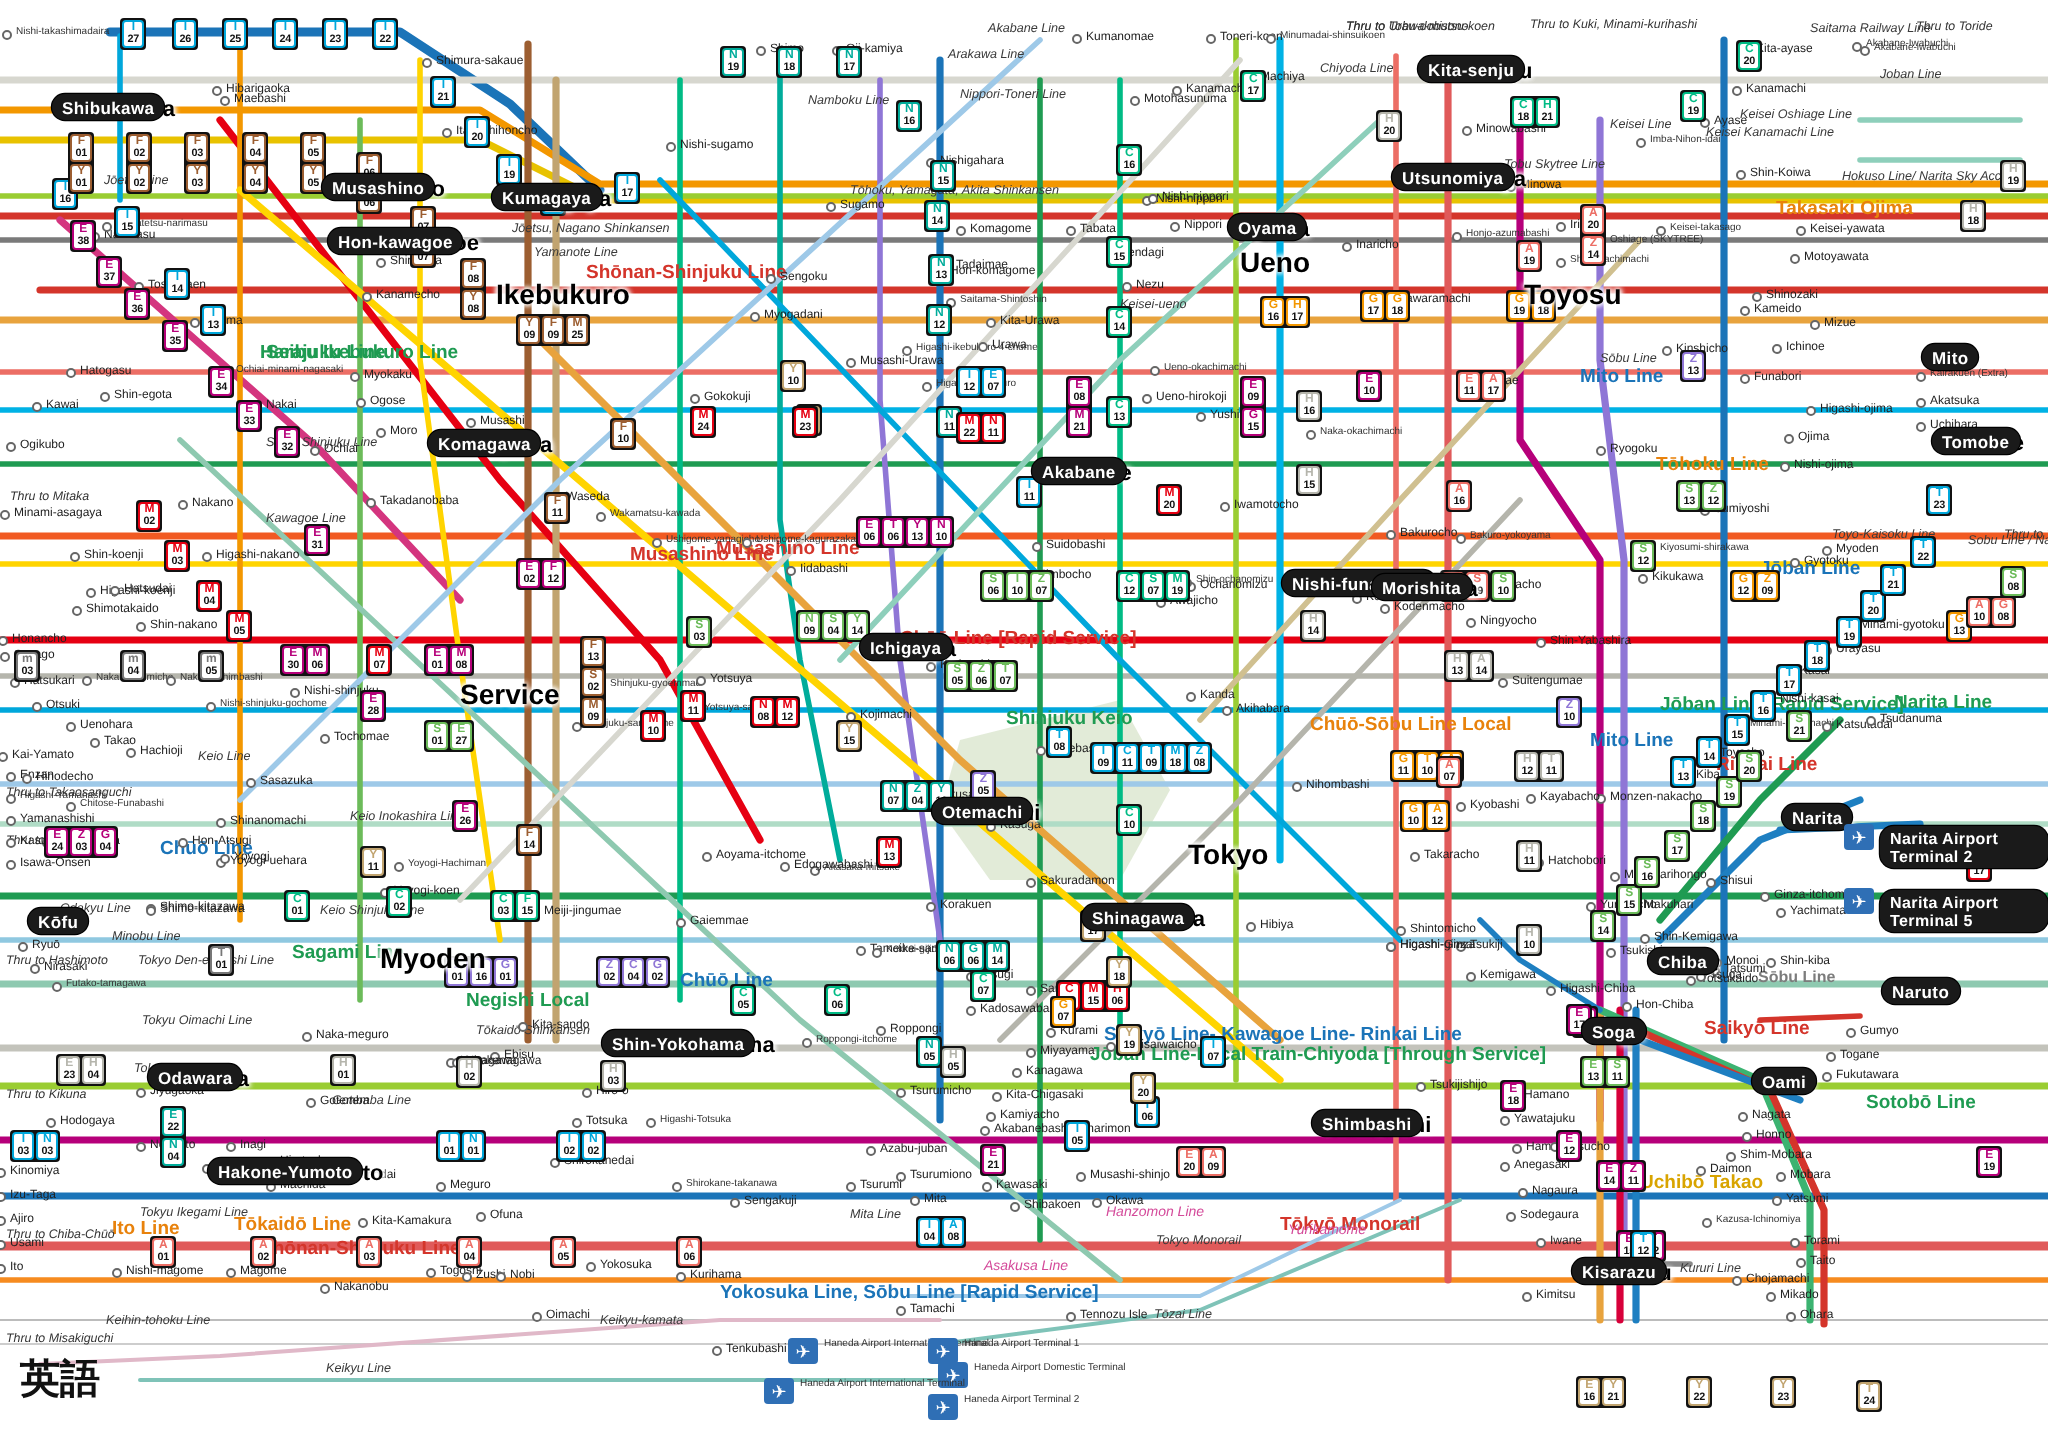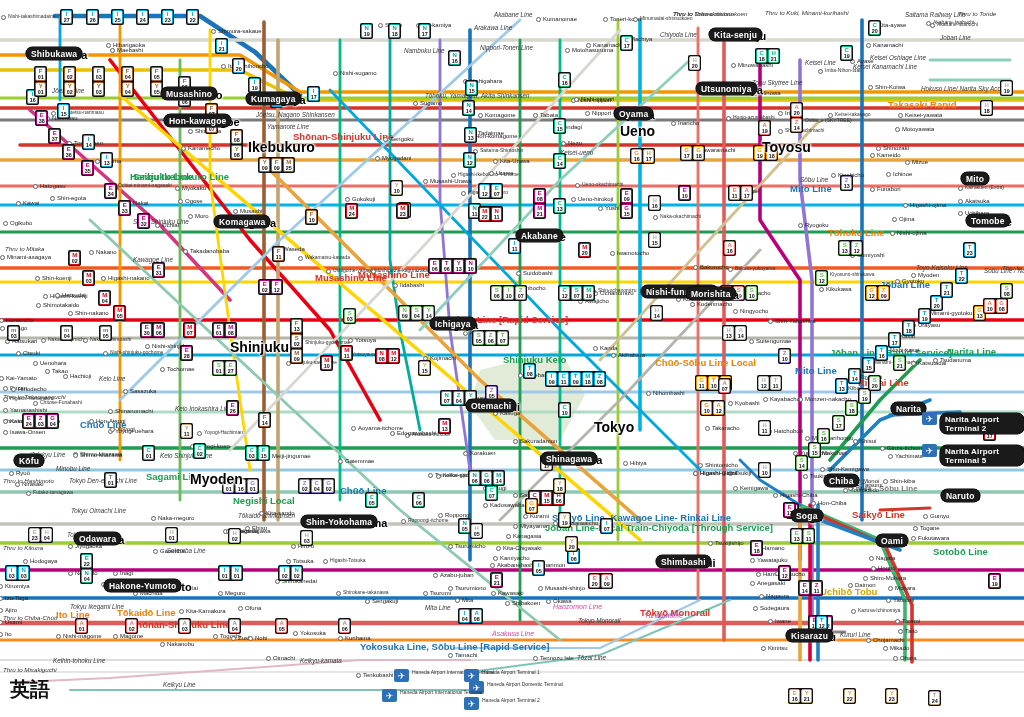--- a/index.html
+++ b/index.html
@@ -149,32 +149,32 @@
       <div class="lbl lname" style="left: 940px; top: 35px;">Joban Line</div>
       <div class="lbl lname" style="left: 805px; top: 60px;">Keisei Line</div>
       <div class="lbl lname" style="left: 404px; top: 48px;">Namboku Line</div>
       <div class="lbl lname" style="left: 853px; top: 64px;">Keisei Kanamachi Line</div>
       <div class="lbl lname" style="left: 921px; top: 86px;">Hokuso Line/ Narita Sky Access</div>
       <div class="lbl lname" style="left: 870px; top: 55px;">Keisei Oshiage Line</div>
       <div class="lbl lname" style="left: 752px; top: 80px;">Tobu Skytree Line</div>
       <div class="lbl lname" style="left: 425px; top: 93px;">Tōhoku, Yamagata, Akita Shinkansen</div>
       <div class="lbl lname" style="left: 52px; top: 88px;">Jōetsu Line</div>
       <div class="lbl lname" style="left: 256px; top: 112px;">Jōetsu, Nagano Shinkansen</div>
-      <div class="lbl lname-o" style="left: 888px; top: 100px;">Takasaki Rapid</div>
+      <div class="lbl lname-o" style="left: 888px; top: 100px;">Takasaki Ojima</div>
       <div class="lbl lname-r" style="left: 293px; top: 132px;">Shōnan-Shinjuku Line</div>
       <div class="lbl lname-o" style="left: 828px; top: 228px;">Tōhoku Line</div>
       <div class="lbl lname-b" style="left: 790px; top: 184px;">Mito Line</div>
       <div class="lbl lname-b" style="left: 880px; top: 280px;">Jōban Line</div>
       <div class="lbl lname-g" style="left: 830px; top: 348px;">Jōban Line [Rapid Service]</div>
       <div class="lbl lname-g" style="left: 545px; top: 523px;">Jōban Line-Local Train-Chiyoda [Through Service]</div>
       <div class="lbl lname-g" style="left: 947px; top: 347px;">Narita Line</div>
       <div class="lbl lname-gy" style="left: 879px; top: 485px;">Sōbu Line</div>
       <div class="lbl lname-r" style="left: 852px; top: 510px;">Saikyō Line</div>
       <div class="lbl lname-g" style="left: 933px; top: 547px;">Sotobō Line</div>
-      <div class="lbl lname-y" style="left: 820px; top: 587px;">Uchibō Tobu</div>
+      <div class="lbl lname-y" style="left: 820px; top: 587px;">Uchibō Takao</div>
       <div class="lbl lname" style="left: 840px; top: 632px;">Kururi Line</div>
       <div class="lbl lname-r" style="left: 358px; top: 270px;">Musashino Line</div>
       <div class="lbl lname-r" style="left: 450px; top: 315px;">Chūō Line [Rapid Service]</div>
       <div class="lbl lname-o" style="left: 655px; top: 358px;">Chūō-Sōbu Line Local</div>
       <div class="lbl lname-b" style="left: 80px; top: 420px;">Chūō Line</div>
       <div class="lbl lname-b" style="left: 340px; top: 486px;">Chūō Line</div>
       <div class="lbl lname" style="left: 175px; top: 406px;">Keio Inokashira Line</div>
       <div class="lbl lname" style="left: 99px; top: 376px;">Keio Line</div>
       <div class="lbl lname" style="left: 160px; top: 453px;">Keio Shinjuku Line</div>
       <div class="lbl lname" style="left: 30px; top: 452px;">Odakyu Line</div>
@@ -2317,21 +2317,21 @@
       <div class="chip" style="left: 815px; top: 615px;">
         <div class="cell" style="border-color: rgb(0, 167, 219);">
           <span class="ln" style="color: rgb(0, 167, 219);">T</span>
           <span class="nm">12</span>
         </div>
       </div>
     </div>
 
   <div id="pills">
       <div class="lbl sta-xl" style="left: 248px; top: 140px; text-shadow: rgb(255, 255, 255) 0px 0px 3px, rgb(255, 255, 255) 0px 0px 3px, rgb(255, 255, 255) 0px 0px 3px, rgb(255, 255, 255) 0px 0px 2px;">Ikebukuro</div>
-      <div class="lbl sta-xl" style="left: 230px; top: 340px; text-shadow: rgb(255, 255, 255) 0px 0px 3px, rgb(255, 255, 255) 0px 0px 3px, rgb(255, 255, 255) 0px 0px 3px, rgb(255, 255, 255) 0px 0px 2px;">Shinjuku</div>
+      <div class="lbl sta-xl" style="left: 230px; top: 340px; text-shadow: rgb(255, 255, 255) 0px 0px 3px, rgb(255, 255, 255) 0px 0px 3px, rgb(255, 255, 255) 0px 0px 3px, rgb(255, 255, 255) 0px 0px 2px;">Service</div>
       <div class="lbl sta-xl" style="left: 190px; top: 472px; text-shadow: rgb(255, 255, 255) 0px 0px 3px, rgb(255, 255, 255) 0px 0px 3px, rgb(255, 255, 255) 0px 0px 3px, rgb(255, 255, 255) 0px 0px 2px;">Myoden</div>
       <div class="lbl sta-xl" style="left: 620px; top: 124px; text-shadow: rgb(255, 255, 255) 0px 0px 3px, rgb(255, 255, 255) 0px 0px 3px, rgb(255, 255, 255) 0px 0px 3px, rgb(255, 255, 255) 0px 0px 2px;">Ueno</div>
       <div class="lbl sta-xl" style="left: 594px; top: 420px; text-shadow: rgb(255, 255, 255) 0px 0px 3px, rgb(255, 255, 255) 0px 0px 3px, rgb(255, 255, 255) 0px 0px 3px, rgb(255, 255, 255) 0px 0px 2px;">Tokyo</div>
       <div class="lbl sta-xl" style="left: 762px; top: 140px; text-shadow: rgb(255, 255, 255) 0px 0px 3px, rgb(255, 255, 255) 0px 0px 3px, rgb(255, 255, 255) 0px 0px 3px, rgb(255, 255, 255) 0px 0px 2px;">Toyosu</div>
       <div class="lbl sta-big" style="left: 713px; top: 31px; text-shadow: rgb(255, 255, 255) 0px 0px 3px, rgb(255, 255, 255) 0px 0px 3px, rgb(255, 255, 255) 0px 0px 3px, rgb(255, 255, 255) 0px 0px 2px;">Kita-senju</div>
       <div class="lbl sta-big" style="left: 470px; top: 402px; text-shadow: rgb(255, 255, 255) 0px 0px 3px, rgb(255, 255, 255) 0px 0px 3px, rgb(255, 255, 255) 0px 0px 3px, rgb(255, 255, 255) 0px 0px 2px;">Otemachi</div>
       <div class="lbl sta-big" style="left: 660px; top: 558px; text-shadow: rgb(255, 255, 255) 0px 0px 3px, rgb(255, 255, 255) 0px 0px 3px, rgb(255, 255, 255) 0px 0px 3px, rgb(255, 255, 255) 0px 0px 2px;">Shimbashi</div>
       <div class="lbl sta-big" style="left: 545px; top: 455px; text-shadow: rgb(255, 255, 255) 0px 0px 3px, rgb(255, 255, 255) 0px 0px 3px, rgb(255, 255, 255) 0px 0px 3px, rgb(255, 255, 255) 0px 0px 2px;">Shinagawa</div>
       <div class="lbl sta-big" style="left: 520px; top: 232px; text-shadow: rgb(255, 255, 255) 0px 0px 3px, rgb(255, 255, 255) 0px 0px 3px, rgb(255, 255, 255) 0px 0px 3px, rgb(255, 255, 255) 0px 0px 2px;">Akabane</div>
       <div class="lbl sta-big" style="left: 434px; top: 320px; text-shadow: rgb(255, 255, 255) 0px 0px 3px, rgb(255, 255, 255) 0px 0px 3px, rgb(255, 255, 255) 0px 0px 3px, rgb(255, 255, 255) 0px 0px 2px;">Ichigaya</div>

